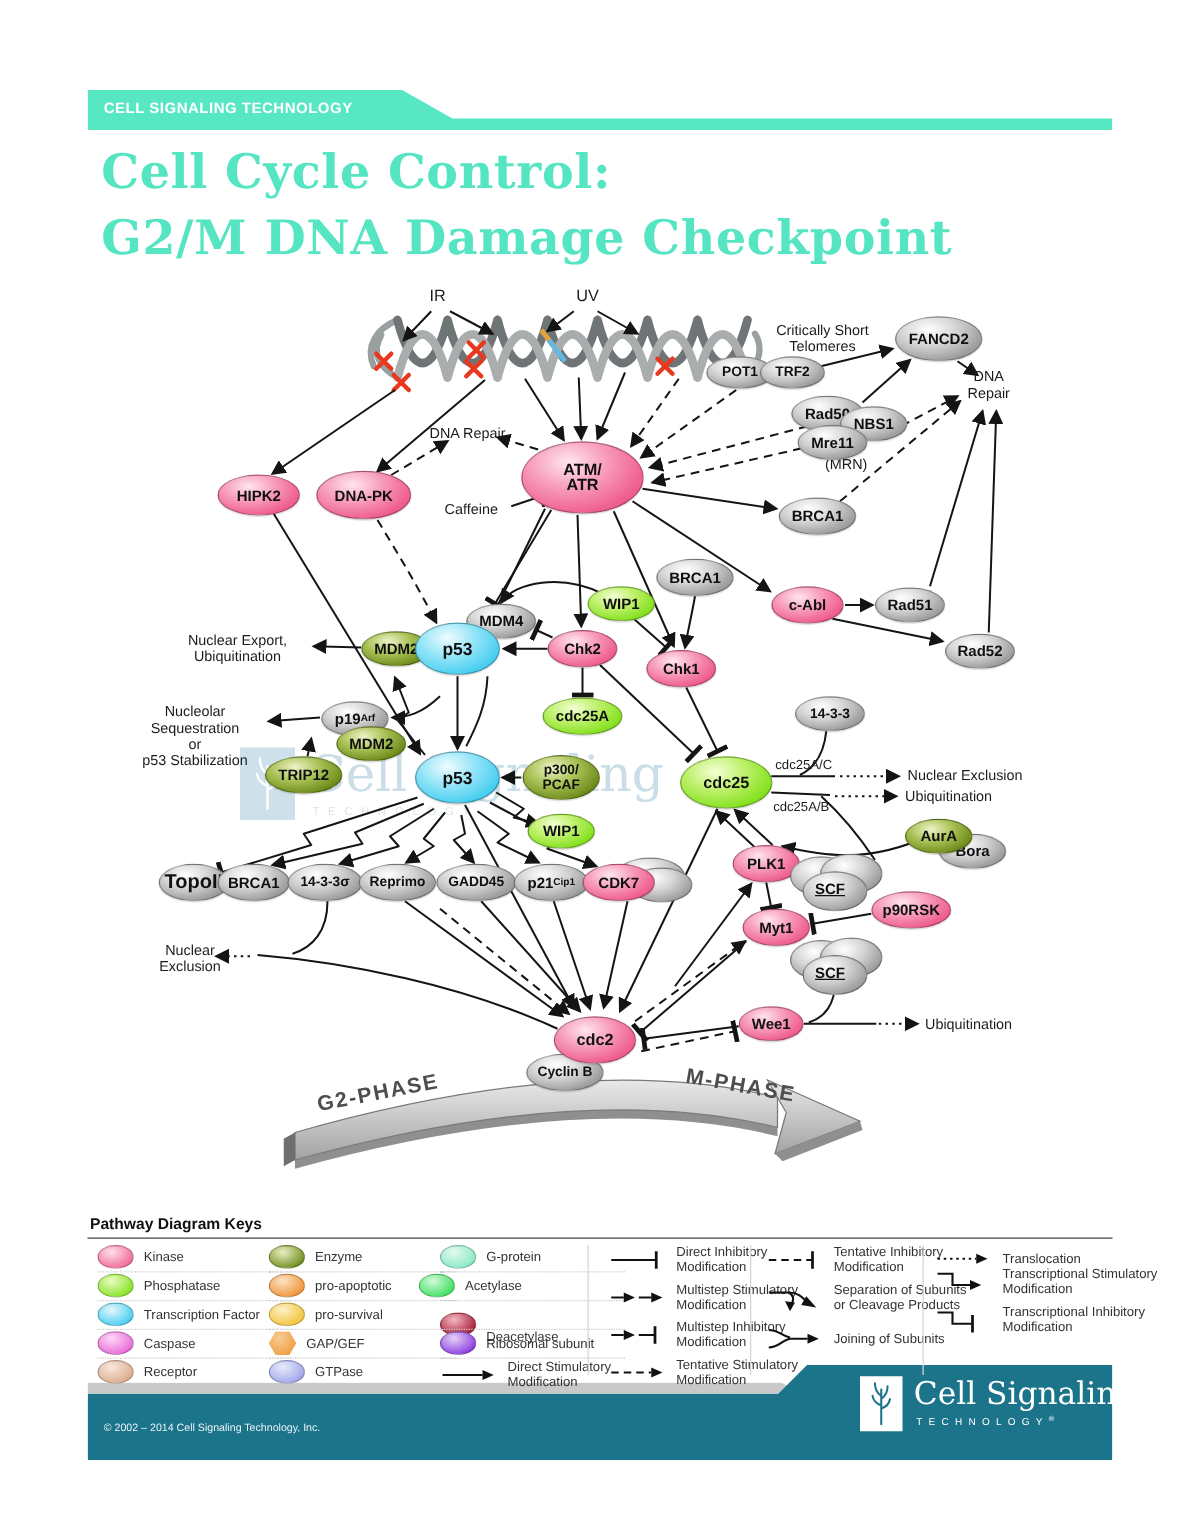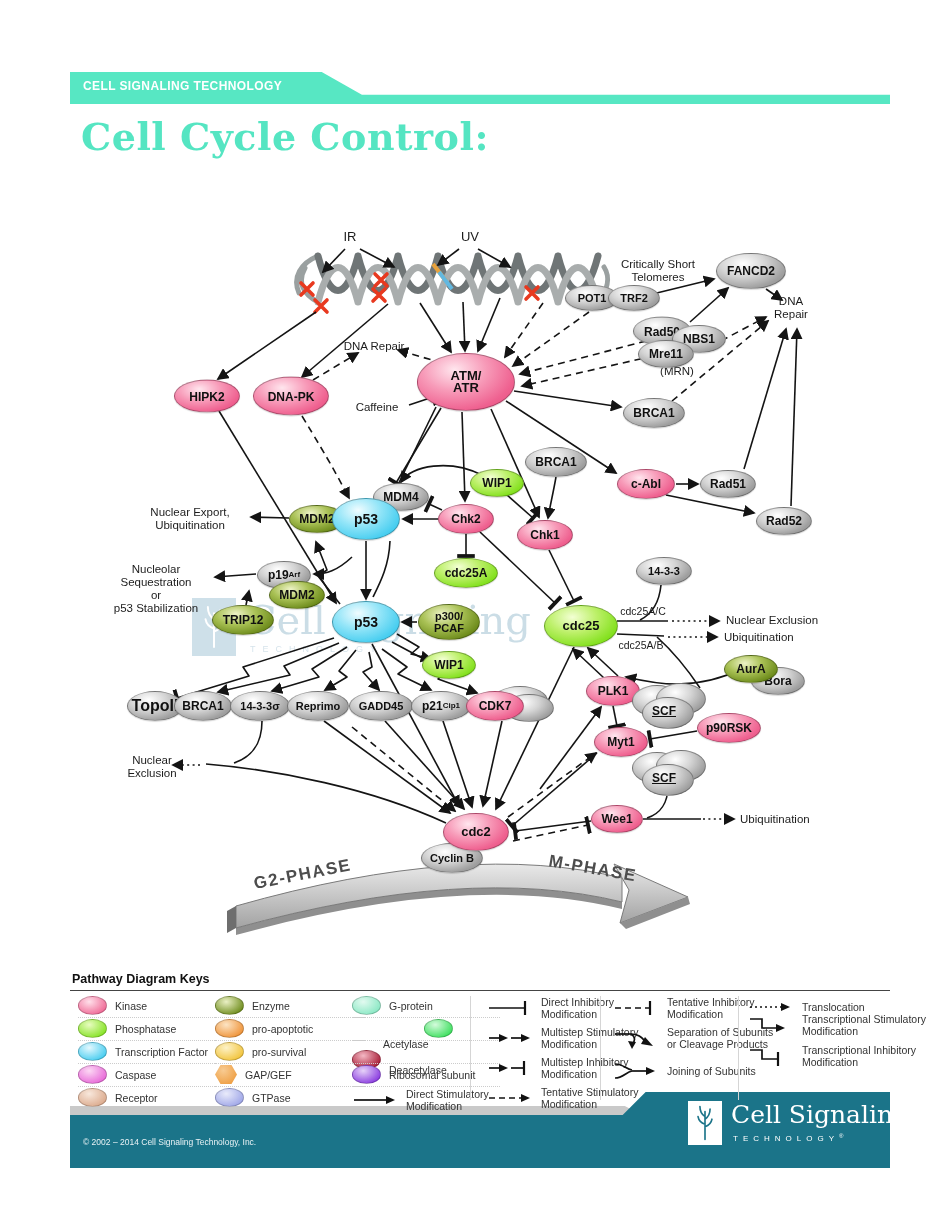--- a/index.html
+++ b/index.html
@@ -61,20 +61,21 @@
 </head>
 <body>
 
 <div class="abs" id="brandbar">
   <div class="abs" id="brand-shape"></div>
   <div class="abs" id="brand-text">CELL SIGNALING TECHNOLOGY</div>
 </div>
 
 <div class="abs" id="page-title">
   <div>Cell Cycle Control:</div>
+  <div>G2/M DNA Damage Checkpoint</div>
 </div>
 
 <div class="abs" id="watermark">
   <div id="wm-box">
     <svg width="30" height="46" viewBox="0 0 32 60">
         <path d="M16,56 L16,12 M16,20 C10,16 8,10 8,4 M16,24 C22,20 24,14 24,8 M16,32 C10,30 6,26 5,20 M16,36 C22,34 26,30 27,24" stroke="#ffffff" stroke-width="2.6" fill="none" stroke-linecap="round"></path>
       </svg>
   </div>
   <div id="wm-textcol">
     <div id="wm-line1">Cell Signaling</div>
@@ -428,21 +429,21 @@
     <div class="lsep" style="left: 215px; top: 1086px; width: 150px;"></div>
     <div class="lrow" style="left: 215px; top: 1088px; width: 174px;">
       <div class="lshape" style="background: radial-gradient(at 38% 28%, rgb(233, 235, 250) 0%, rgb(159, 166, 232) 80%);"></div>
       <span class="llabel" style="width: 120px;">GTPase</span>
     </div>
     <div class="lrow" style="left: 352px; top: 996px; width: 172px;">
       <div class="lshape" style="background: radial-gradient(at 38% 28%, rgb(226, 250, 240) 0%, rgb(138, 232, 196) 80%);"></div>
       <span class="llabel" style="width: 118px;">G-protein</span>
     </div>
     <div class="lsep" style="left: 352px; top: 1017px; width: 148px;"></div>
-    <div class="lrow" style="left: 352px; top: 1019px; width: 172px; flex-direction: column;">
+    <div class="lrow" style="left: 335px; top: 1019px; width: 172px;">
       <div class="lshape" style="background: radial-gradient(at 38% 28%, rgb(212, 251, 220) 0%, rgb(61, 223, 94) 80%);"></div>
       <span class="llabel" style="width: 118px;">Acetylase</span>
     </div>
     <div class="lsep" style="left: 352px; top: 1040px; width: 148px;"></div>
     <div class="lrow" style="left: 352px; top: 1042px; width: 172px;">
       <div class="lshape" style="background: radial-gradient(at 38% 28%, rgb(244, 184, 196) 0%, rgb(168, 31, 56) 80%);"></div>
       <span class="llabel" style="width: 118px; margin-top: 22px;">Deacetylase</span>
     </div>
     <div class="lsep" style="left: 352px; top: 1063px; width: 148px;"></div>
     <div class="lrow" style="left: 352px; top: 1065px; width: 172px;">

